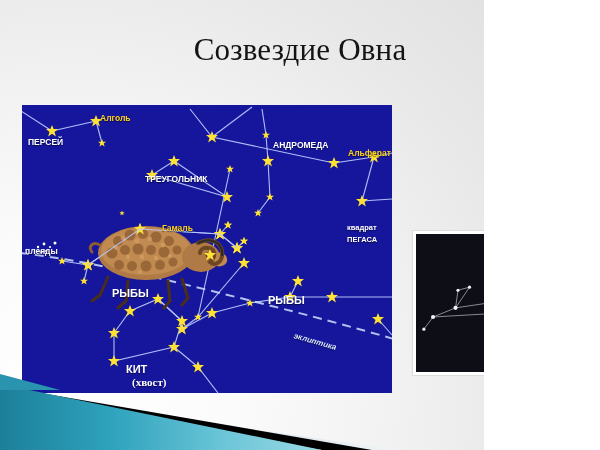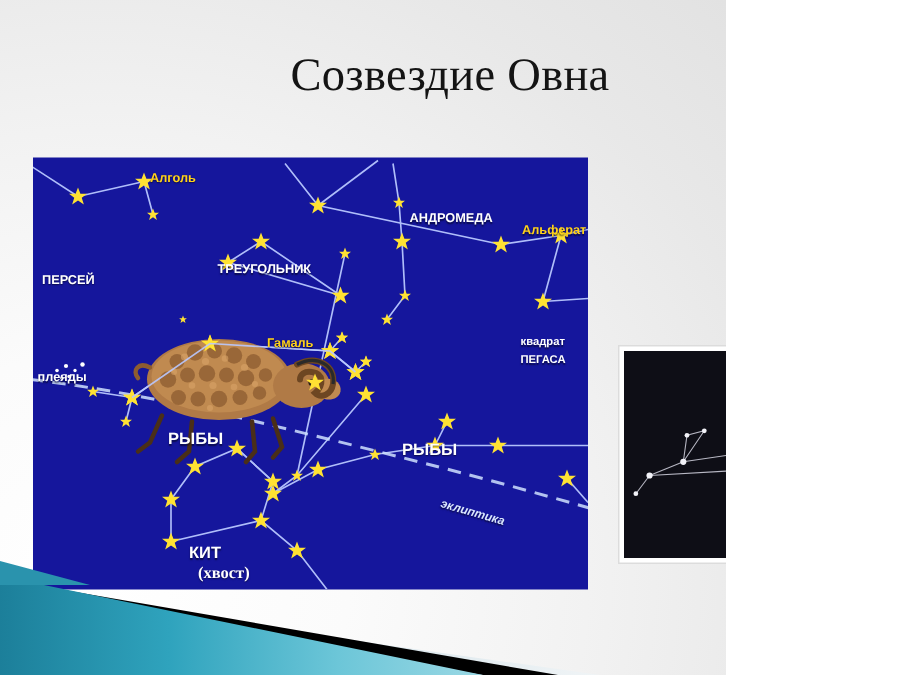--- a/index.html
+++ b/index.html
@@ -252,26 +252,26 @@
         <use href="#st" x="66" y="160"></use>
         <use href="#stS" x="206" y="120"></use>
         <use href="#stS" x="222" y="136"></use>
         <use href="#st" x="188" y="150"></use>
       </g>
       <g stroke="#b9c8ff" stroke-width="1.1" fill="none" opacity="0.9">
         <path d="M66,160 L118,124 L198,129 L215,143"></path>
       </g>
     </svg>
 
-    <div class="lbl w mid" style="left:6px;top:32px;margin-top:44px;">ПЕРСЕЙ</div>
+    <div class="lbl w mid" style="left:6px;top:32px;">ПЕРСЕЙ</div>
     <div class="lbl y mid" style="left:78px;top:8px;">Алголь</div>
     <div class="lbl w mid" style="left:204px;top:35px;margin-left:47px;">АНДРОМЕДА</div>
     <div class="lbl y mid" style="left:326px;top:43px;">Альферат</div>
     <div class="lbl w mid" style="left:107px;top:69px;margin-left:16px;">ТРЕУГОЛЬНИК</div>
-    <div class="lbl y mid" style="left:156px;top:118px;">Гамаль</div>
+    <div class="lbl y mid" style="left:140px;top:118px;">Гамаль</div>
     <div class="lbl w small" style="left:325px;top:118px;">квадрат</div>
     <div class="lbl w small" style="left:325px;top:130px;">ПЕГАСА</div>
     <div class="lbl w mid" style="left:3px;top:141px;">плеяды</div>
     <div class="lbl w big" style="left:90px;top:182px;">РЫБЫ</div>
     <div class="lbl w big" style="left:246px;top:189px;">РЫБЫ</div>
     <div class="lbl w big" style="left:104px;top:258px;">КИТ</div>
     <div class="lbl w big" style="left:110px;top:271px;font-family:Liberation Serif, serif;">(хвост)</div>
     <div class="lbl ital" style="left:272px;top:226px;transform:rotate(16deg);transform-origin:left center;">эклиптика</div>
   </div>
 

